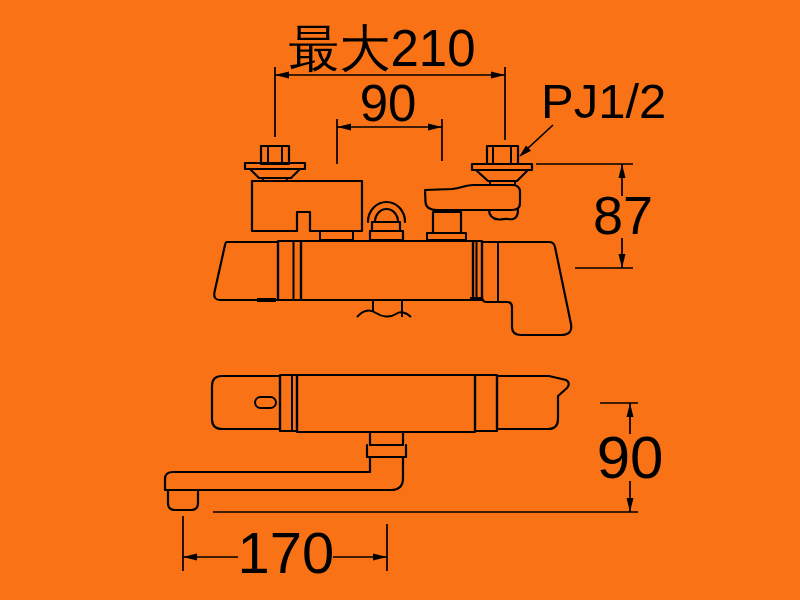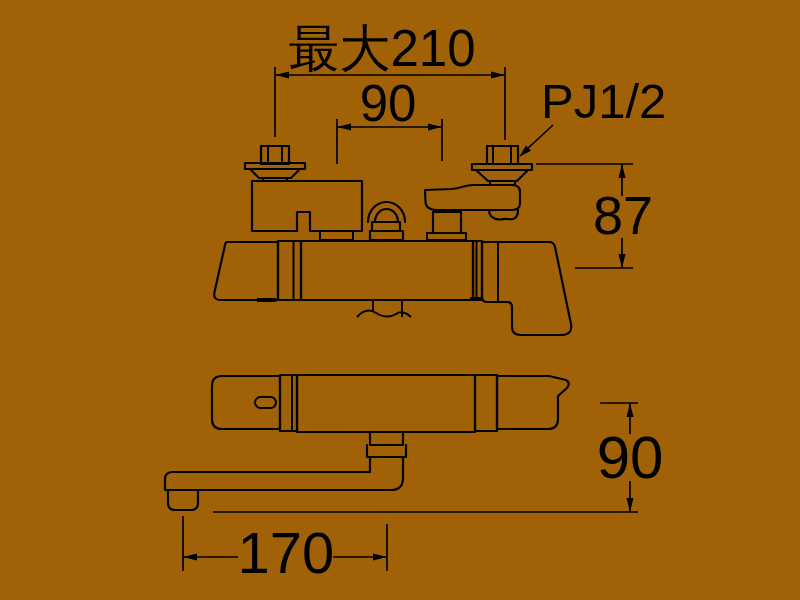--- a/index.html
+++ b/index.html
@@ -1,16 +1,16 @@
 <!DOCTYPE html>
 <html><head>
 <meta charset="utf-8">
 <style>
   html,body{margin:0;padding:0;background:#ffffff;}
-  .stage{width:800px;height:600px;position:relative;background:#a16207;overflow:hidden;}
+  .stage{width:800px;height:600px;position:relative;background:#f97316;overflow:hidden;}
   svg{display:block;}
   .part{fill:none;stroke:#000;stroke-width:2.2;stroke-linejoin:round;stroke-linecap:round;}
   .part-thin{fill:none;stroke:#000;stroke-width:2;stroke-linejoin:round;}
   .fillblack{fill:#000;stroke:none;}
   .dim{fill:none;stroke:#000;stroke-width:1.7;}
   .arrow{fill:#000;stroke:none;}
   .dimtext{fill:#000;stroke:none;font-family:"Liberation Sans","DejaVu Sans",sans-serif;}
 </style>
 </head>
 <body>

